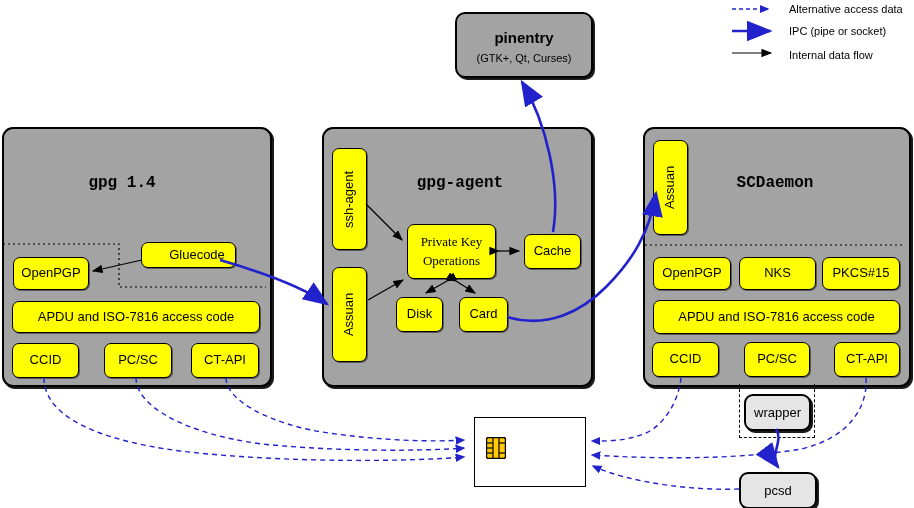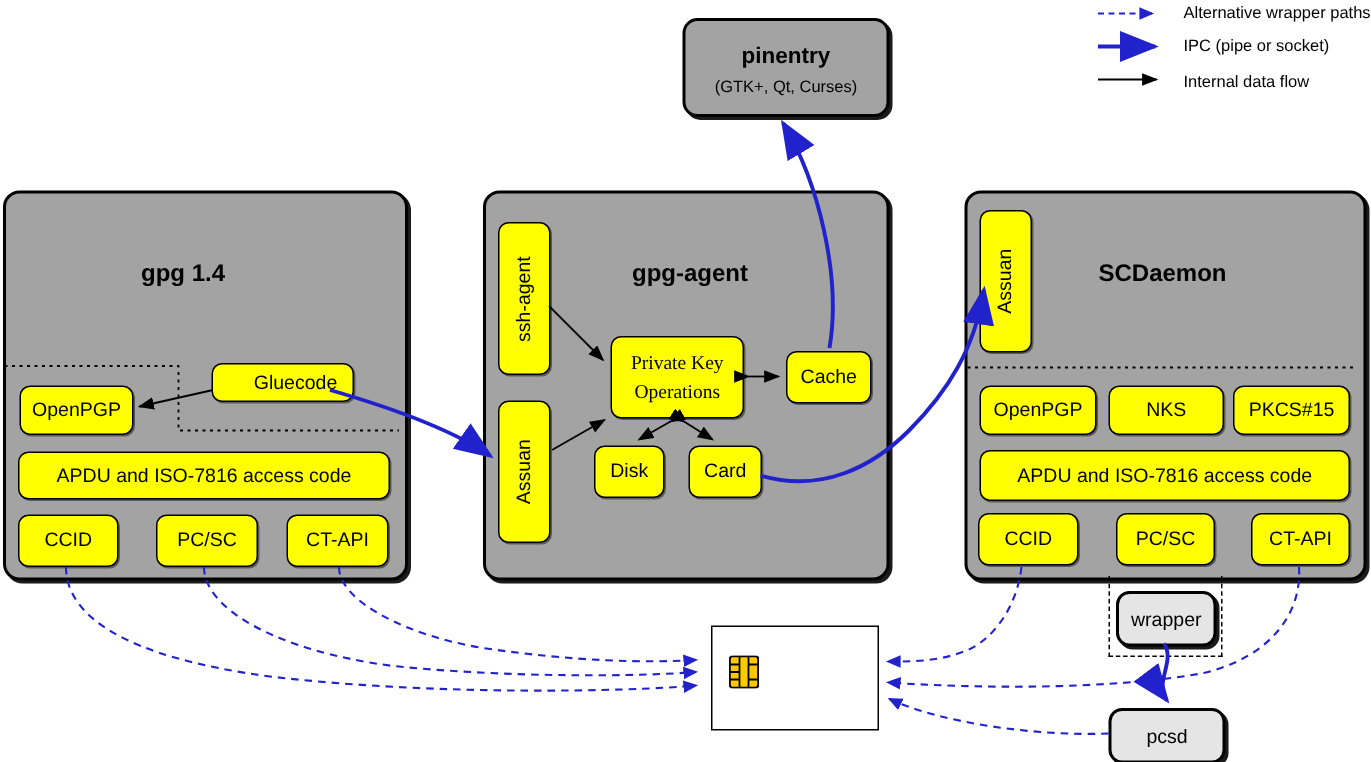--- a/index.html
+++ b/index.html
@@ -1,20 +1,20 @@
 <!DOCTYPE html>
 <html><head>
 <meta charset="utf-8">
 <style>
   html,body{margin:0;padding:0;background:#fff;}
   #stage{position:relative;width:914px;height:508px;background:#fff;overflow:hidden;
          font-family:"Liberation Sans","DejaVu Sans",sans-serif;color:#000;}
   .bigbox{position:absolute;background:#a3a3a3;border:2px solid #000;border-radius:11px;
           box-shadow:2px 2px 0 #1b1b1b;}
-  .btitle{position:absolute;font-weight:bold;font-size:16px;text-align:center;}
+  .btitle{position:absolute;font-weight:bold;font-size:16px;text-align:center;font-family:Liberation Mono, monospace;}
   .ibox{position:absolute;background:#ffff00;border:1.3px solid #000;border-radius:7px;
         display:flex;align-items:center;justify-content:center;font-size:13px;
         box-shadow:1px 1px 0 rgba(0,0,0,0.45);text-align:center;line-height:1.45;}
   .vlabel{transform:rotate(-90deg);white-space:nowrap;}
   .standalone{position:absolute;background:#e5e5e5;border:2px solid #000;border-radius:9px;
         display:flex;align-items:center;justify-content:center;font-size:13px;
         box-shadow:2px 2px 0 #1b1b1b;}
   .dashedrect{position:absolute;border-left:1.6px dashed #000;border-right:1.6px dashed #000;
         border-bottom:1.6px dashed #000;}
   .smartcard{position:absolute;background:#fff;border:1.6px solid #000;}
@@ -119,21 +119,21 @@
       <line x1="7" y1="0.5" x2="7" y2="21.5" stroke="#000" stroke-width="1.2"></line>
       <line x1="13" y1="0.5" x2="13" y2="21.5" stroke="#000" stroke-width="1.2"></line>
       <line x1="0.5" y1="6" x2="7" y2="6" stroke="#000" stroke-width="1.2"></line>
       <line x1="0.5" y1="11" x2="7" y2="11" stroke="#000" stroke-width="1.2"></line>
       <line x1="0.5" y1="16" x2="7" y2="16" stroke="#000" stroke-width="1.2"></line>
       <line x1="13" y1="6" x2="19.5" y2="6" stroke="#000" stroke-width="1.2"></line>
       <line x1="13" y1="16" x2="19.5" y2="16" stroke="#000" stroke-width="1.2"></line>
     </svg>
   </div>
 
-  <div class="legend-label" style="left:789px;top:3px;">Alternative wrapper paths</div>
+  <div class="legend-label" style="left:789px;top:3px;">Alternative access data</div>
   <div class="legend-label" style="left:789px;top:25px;">IPC (pipe or socket)</div>
   <div class="legend-label" style="left:789px;top:49px;">Internal data flow</div>
 
   <svg class="overlay" width="914" height="508">
     <defs>
       <marker id="ab" markerWidth="10" markerHeight="8" refX="8" refY="3.5" orient="auto">
         <path d="M0,0 L9,3.5 L0,7 Z" fill="#000"></path>
         </marker>
       <marker id="abl" markerWidth="12" markerHeight="10" refX="9" refY="4" orient="auto">
         <path d="M0,0 L10,4 L0,8 Z" fill="#2222cc"></path>

